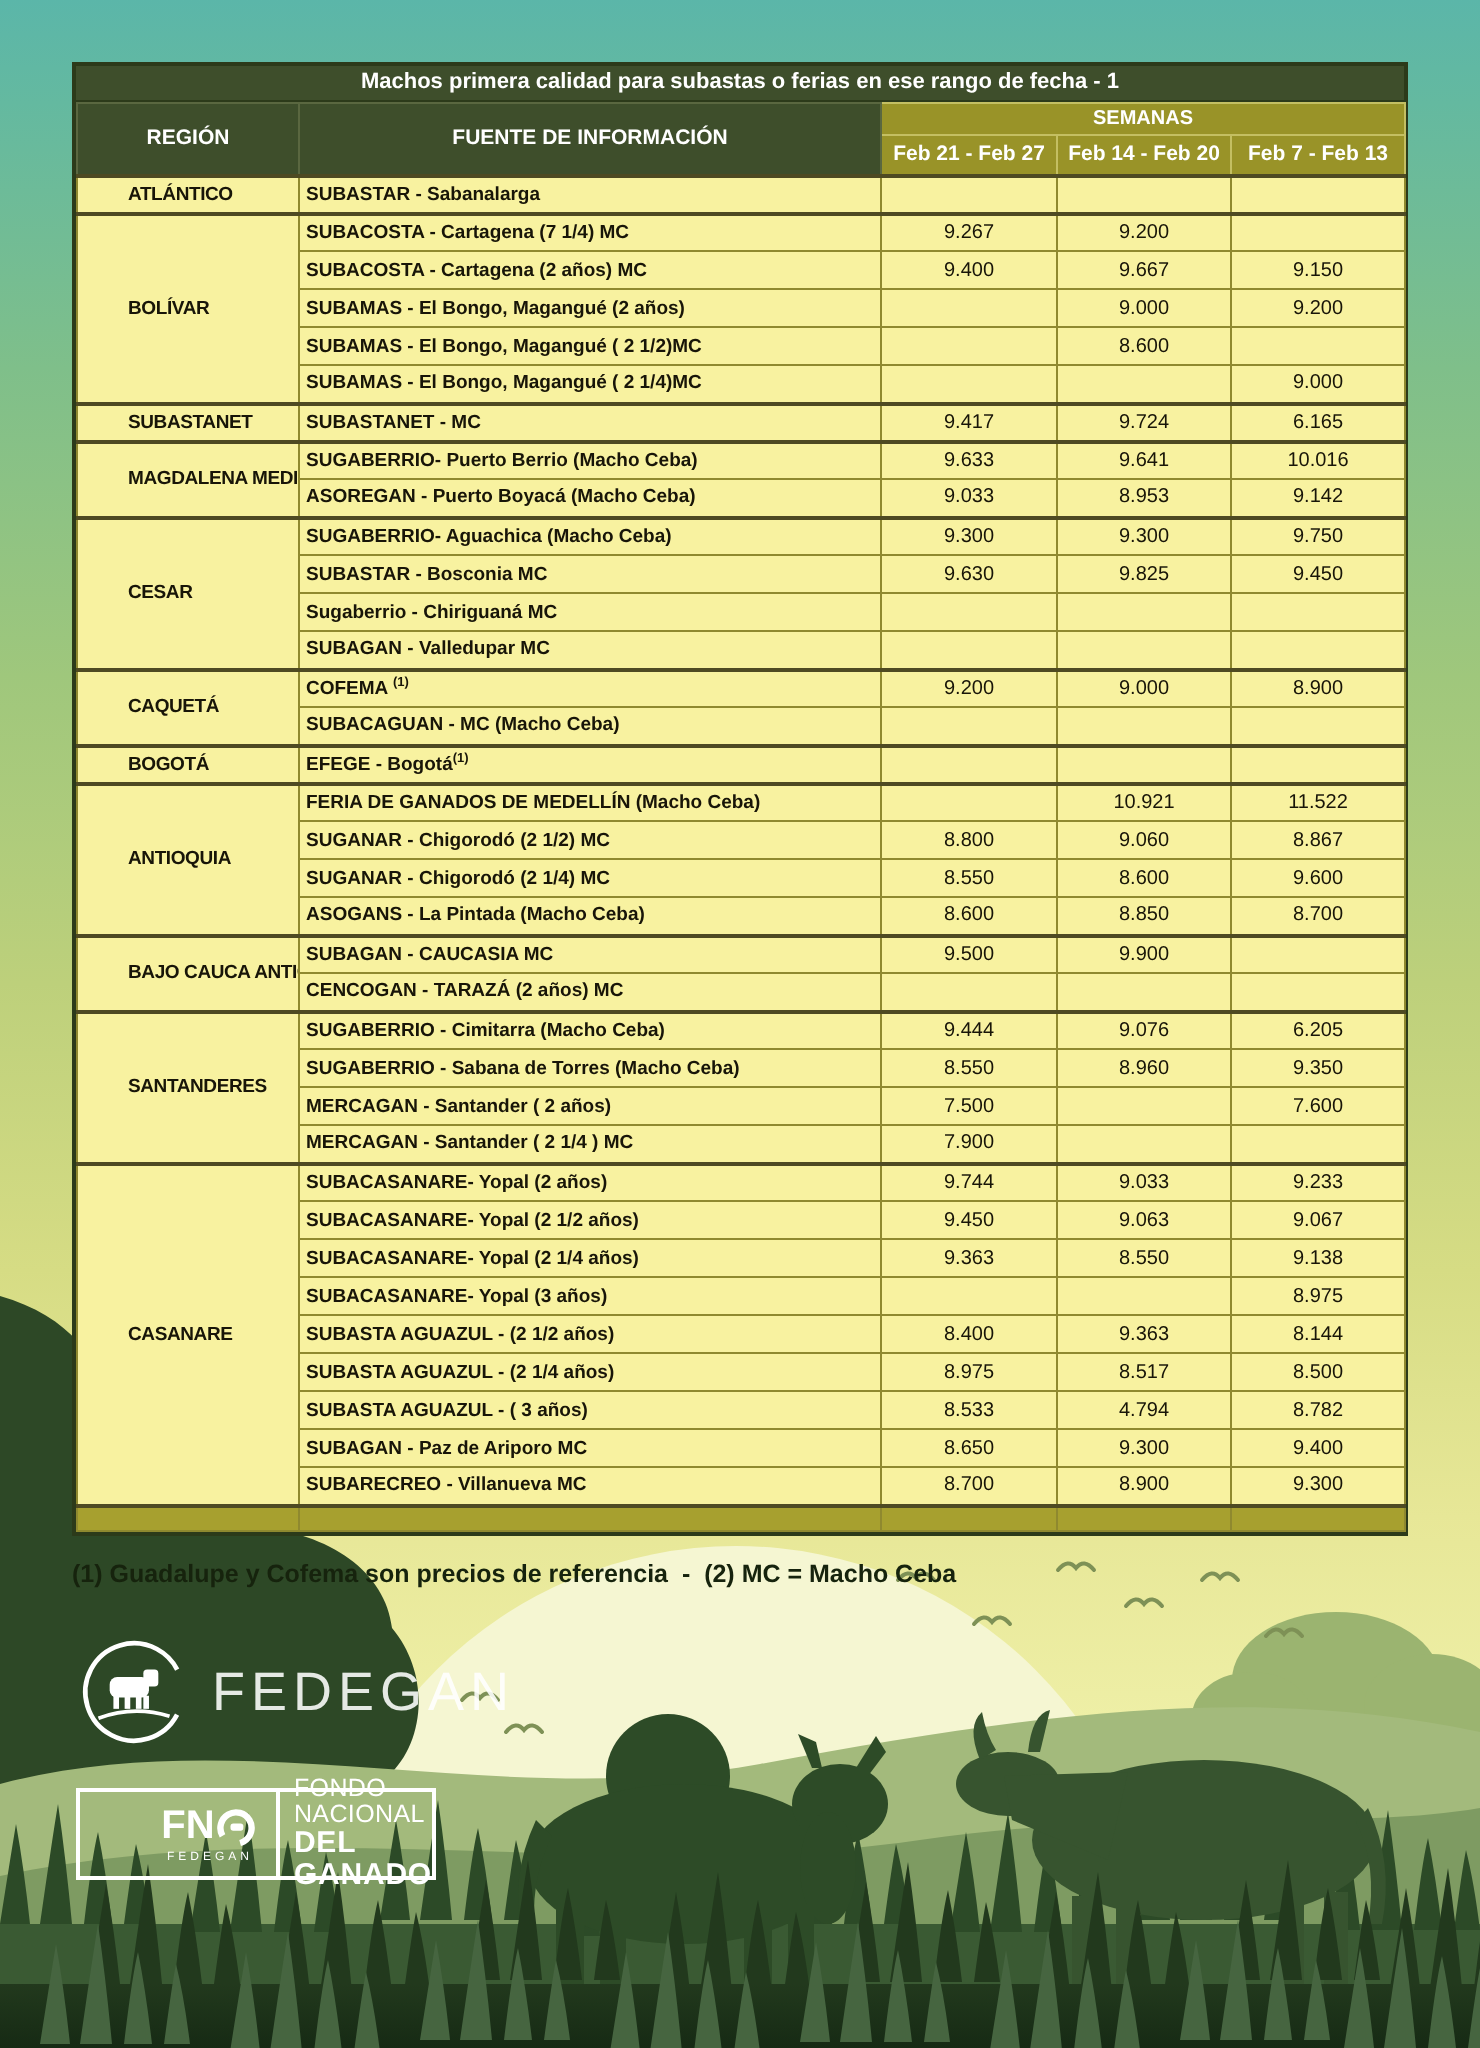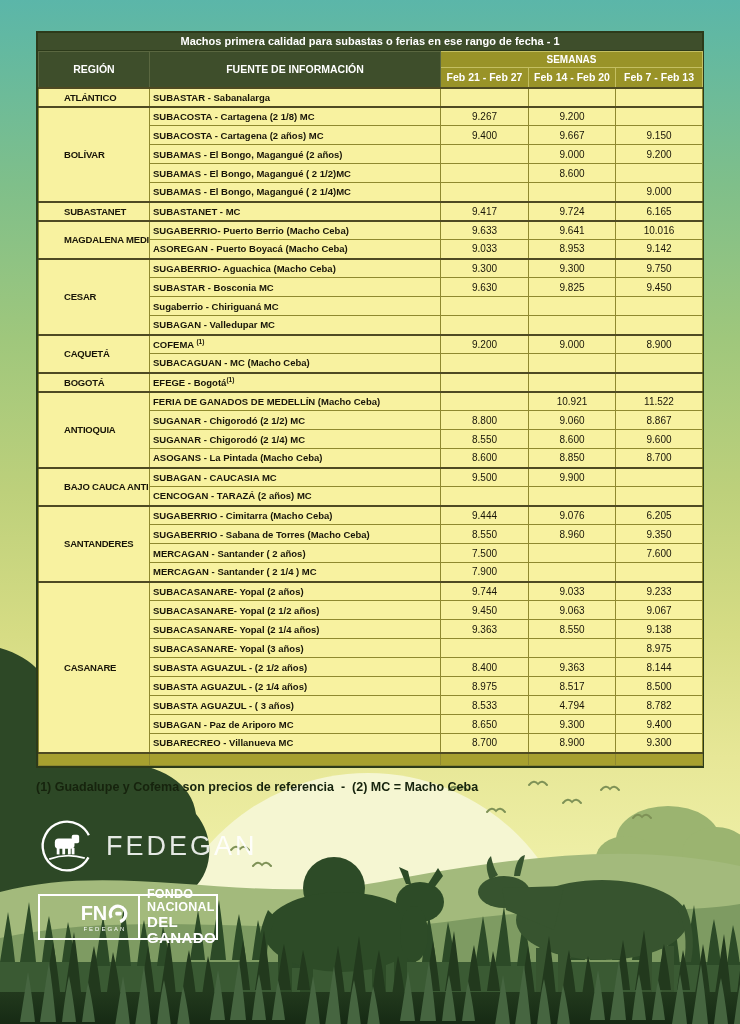--- a/index.html
+++ b/index.html
@@ -39,21 +39,21 @@
                   align-items:center; gap:10px; color:#fff; }
   .fedegan-text { font-size:27px; letter-spacing:3px; color:rgba(255,255,255,0.88); font-weight:400; }
   .fng-logo { position:absolute; left:38px; top:894px; z-index:2; width:180px; height:46px;
               border:2px solid #fff; box-sizing:border-box; display:flex; color:#fff; }
   .fng-left { width:70px; border-right:2px solid #fff; display:flex; flex-direction:column;
               align-items:center; justify-content:center;margin-left:32px; }
   .fng-top { display:flex; align-items:center; }
   .fng-fn { font-size:20px; font-weight:bold; letter-spacing:0px; }
   .fng-sub { font-size:6px; letter-spacing:2px; margin-top:1px; }
   .fng-right { flex:1; display:flex; flex-direction:column; justify-content:center; padding-left:7px; }
-  .fondo1 { font-size:12.5px; font-weight:bold; line-height:1.05; letter-spacing:0.2px; }
+  .fondo1 { font-size:12.5px; font-weight:normal; line-height:1.05; letter-spacing:0.2px; }
   .fondo2 { font-size:15px; font-weight:bold; line-height:1.05; letter-spacing:0.4px; }
   .contexto { position:absolute; left:36px; top:956px; z-index:2; color:#fff; }
   .contexto-main { font-size:24px; font-weight:bold; letter-spacing:0.3px; }
   .contexto-sub { font-size:7.5px; letter-spacing:1.7px; margin-top:3px; color:#e9ecd9; }
 </style>
 </head>
 <body>
 
 <div class="page">
 
@@ -184,21 +184,21 @@
       <tbody>
           <tr class="group-first">
             <td class="region" rowspan="1">ATLÁNTICO</td>
             <td class="fuente">SUBASTAR - Sabanalarga</td>
             <td class="val"></td>
             <td class="val"></td>
             <td class="val"></td>
           </tr>
           <tr class="group-first">
             <td class="region" rowspan="5">BOLÍVAR</td>
-            <td class="fuente">SUBACOSTA - Cartagena (2 1/8) MC</td>
+            <td class="fuente">SUBACOSTA - Cartagena (7 1/4) MC</td>
             <td class="val">9.267</td>
             <td class="val">9.200</td>
             <td class="val"></td>
           </tr>
           <tr>
             <td class="fuente">SUBACOSTA - Cartagena (2 años) MC</td>
             <td class="val">9.400</td>
             <td class="val">9.667</td>
             <td class="val">9.150</td>
           </tr>

